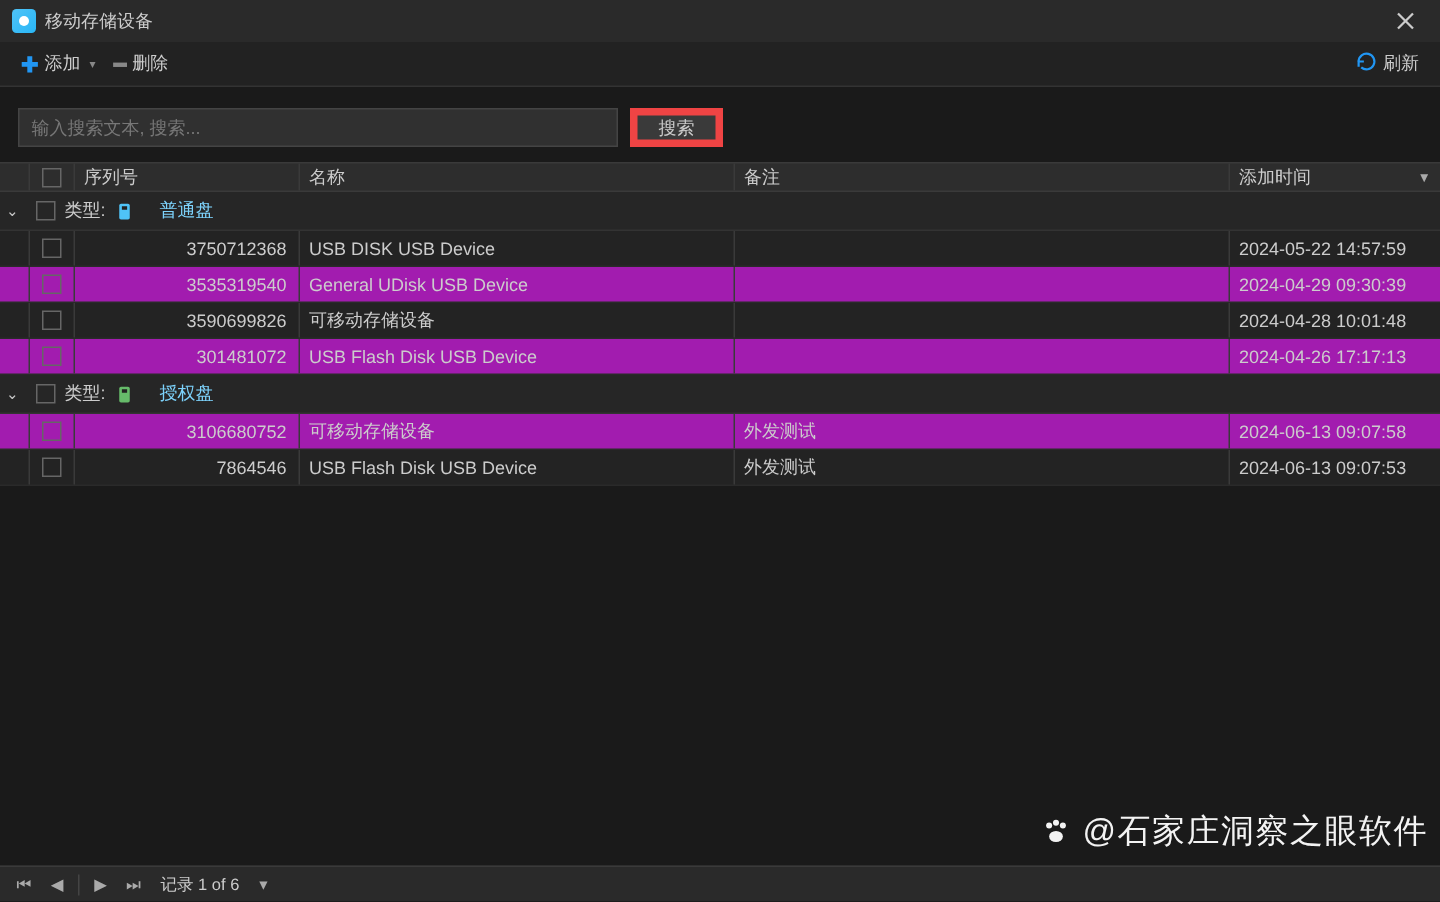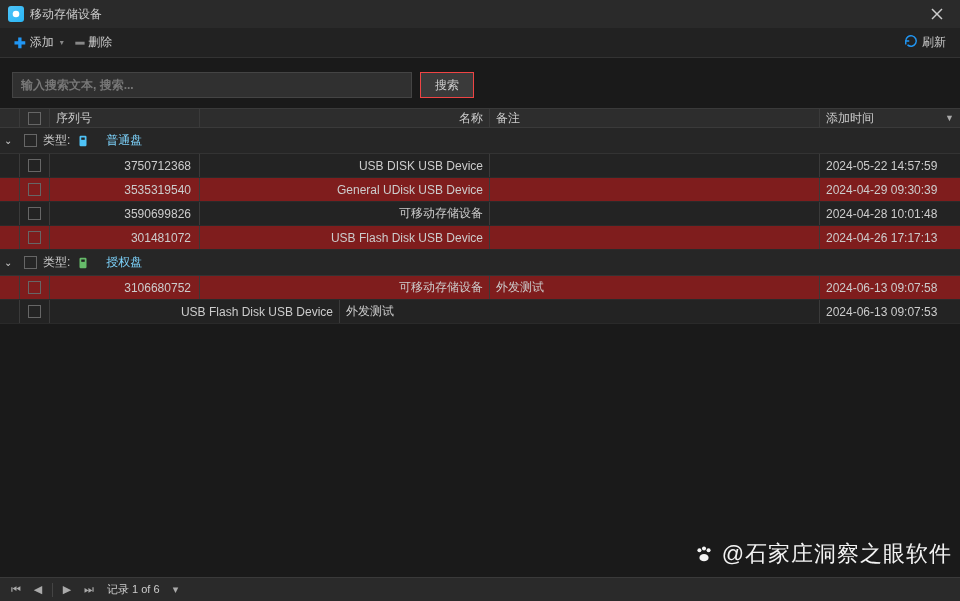--- a/index.html
+++ b/index.html
@@ -72,28 +72,27 @@
   }
   .search-input {
     width: 400px;
     height: 26px;
     background: #303030;
     border: 1px solid #444;
     color: #ccc;
     padding: 0 8px;
     font-size: 12px;
     outline: none;
-    font-weight: bold;
   }
   .search-input::placeholder { color: #777; }
   .search-btn {
     height: 26px;
     padding: 0 14px;
     background: #3a3a3a;
-    border: 1px solid #ef4444;
+    border: 5px solid #ef4444;
     color: #ccc;
     cursor: pointer;
     font-size: 12px;
   }
   .table {
     width: 100%;
   }
   .table-header {
     height: 20px;
     background: #2d2d2d;
@@ -102,21 +101,21 @@
     border-top: 1px solid #3a3a3a;
     border-bottom: 1px solid #3a3a3a;
     font-size: 12px;
     color: #ccc;
   }
   .th, .td { padding: 0 6px; display: flex; align-items: center; height: 100%; border-right: 1px solid #3a3a3a; }
   .th:last-child, .td:last-child { border-right: none; }
   .col-expand { width: 20px; flex-shrink: 0; }
   .col-check { width: 30px; flex-shrink: 0; justify-content: center; }
   .col-serial { width: 150px; flex-shrink: 0; justify-content: flex-end; padding-right: 8px; }
-  .col-name { width: 290px; flex-shrink: 0; justify-content: flex-end; }
+  .col-name { width: 290px; flex-shrink: 0; }
   .col-note { flex: 1; font-family: Liberation Serif, serif; }
   .col-time { width: 140px; flex-shrink: 0; }
   .sort-arrow { margin-left: auto; font-size: 9px; color: #aaa; }
   .checkbox {
     width: 13px; height: 13px;
     border: 1px solid #666;
     background: transparent;
     cursor: pointer;
   }
   .group-header {
@@ -137,21 +136,21 @@
     width: 14px; height: 14px;
     display: inline-block;
     margin: 0 4px 0 6px;
   }
   .group-label { color: #ccc; }
   .group-value { color: #7dd3fc; margin-left: 12px; }
   .table-row {
     height: 24px;
     display: flex;
     align-items: center;
-    background: #7f1d1d;
+    background: #a21caf;
     border-bottom: 1px solid #2a2a2a;
     font-size: 12px;
     color: #ccc;
   }
   .table-row:nth-child(even) { background: #232323; }
   .disk-icon-blue { color: #4fc3f7; }
   .disk-icon-green { color: #66bb6a; }
   .footer {
     position: absolute;
     bottom: 0; left: 0; right: 0;
@@ -329,20 +328,21 @@
         <div class="td col-serial">3106680752</div>
         <div class="td col-name">可移动存储设备</div>
         <div class="td col-note">外发测试</div>
         <div class="td col-time">2024-06-13 09:07:58</div>
       </div>
       <div class="table-row">
         <div class="td col-expand"></div>
         <div class="td col-check">
           <span class="checkbox"></span>
         </div>
+        <div class="td col-serial">7864546</div>
         <div class="td col-name">USB Flash Disk USB Device</div>
         <div class="td col-note">外发测试</div>
         <div class="td col-time">2024-06-13 09:07:53</div>
       </div>
     </div>
 </div>
 
 <div class="footer">
   <div class="pager-btn">⏮</div>
   <div class="pager-btn">◀</div>

